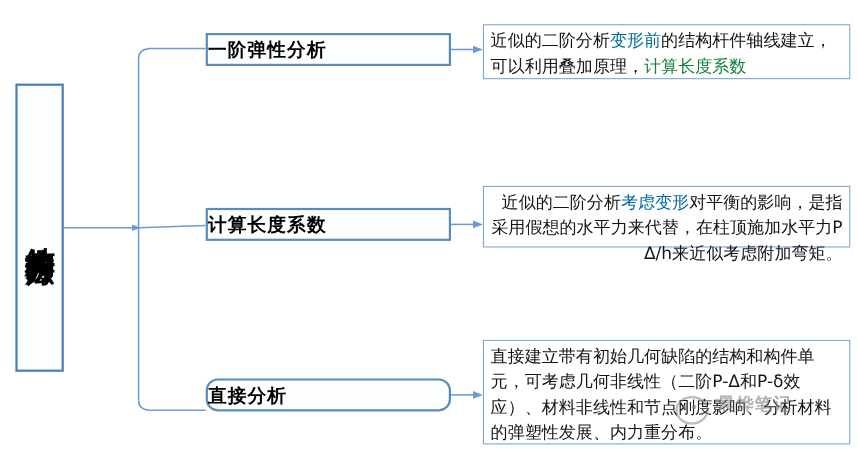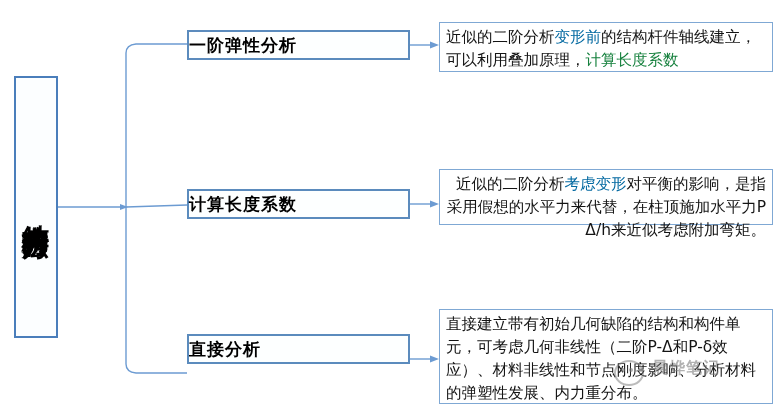--- a/index.html
+++ b/index.html
@@ -50,21 +50,21 @@
     width: 223px;
     height: 30px;
     border: 2px solid #5b8bbd;
     background: #fdffff;
     box-sizing: border-box;
     display: flex;
     align-items: center;
   }
   .node-box.n0 { top: 30px; }
   .node-box.n1 { top: 189px; }
-  .node-box.n2 { top: 334px; }
+  .node-box.n2 { top: 344px; border-radius: 11px; }
   .node-label {
     font-size: 17px;
     font-weight: bold;
     color: #000000;
     letter-spacing: 1px;
     white-space: nowrap;
   }
 
   
   .desc-box {

